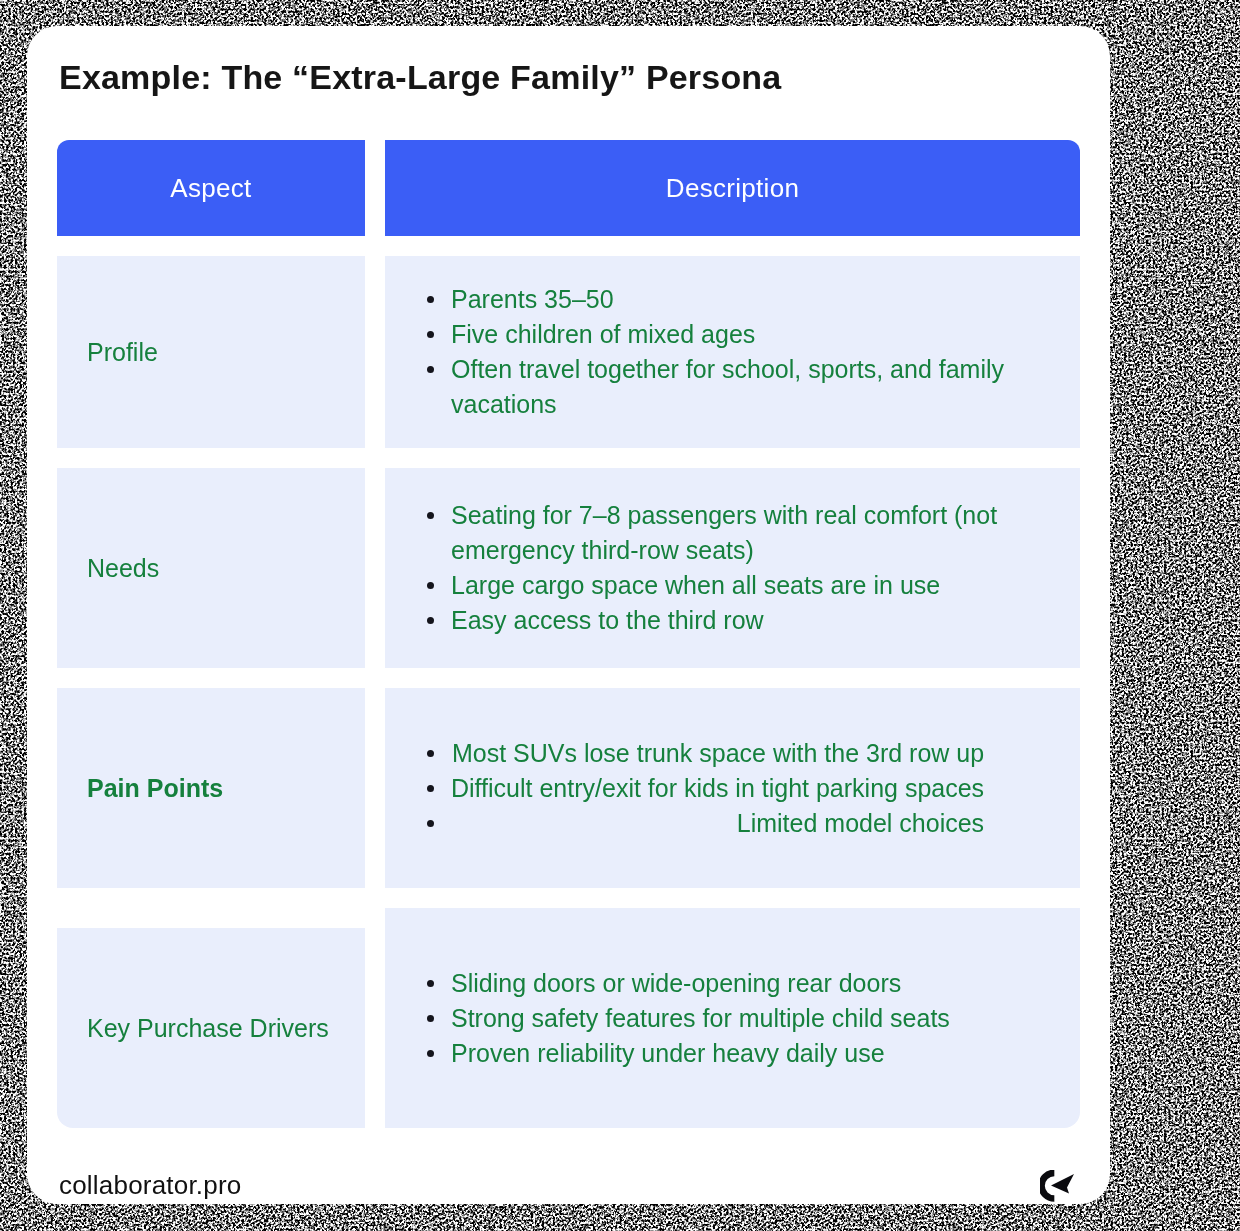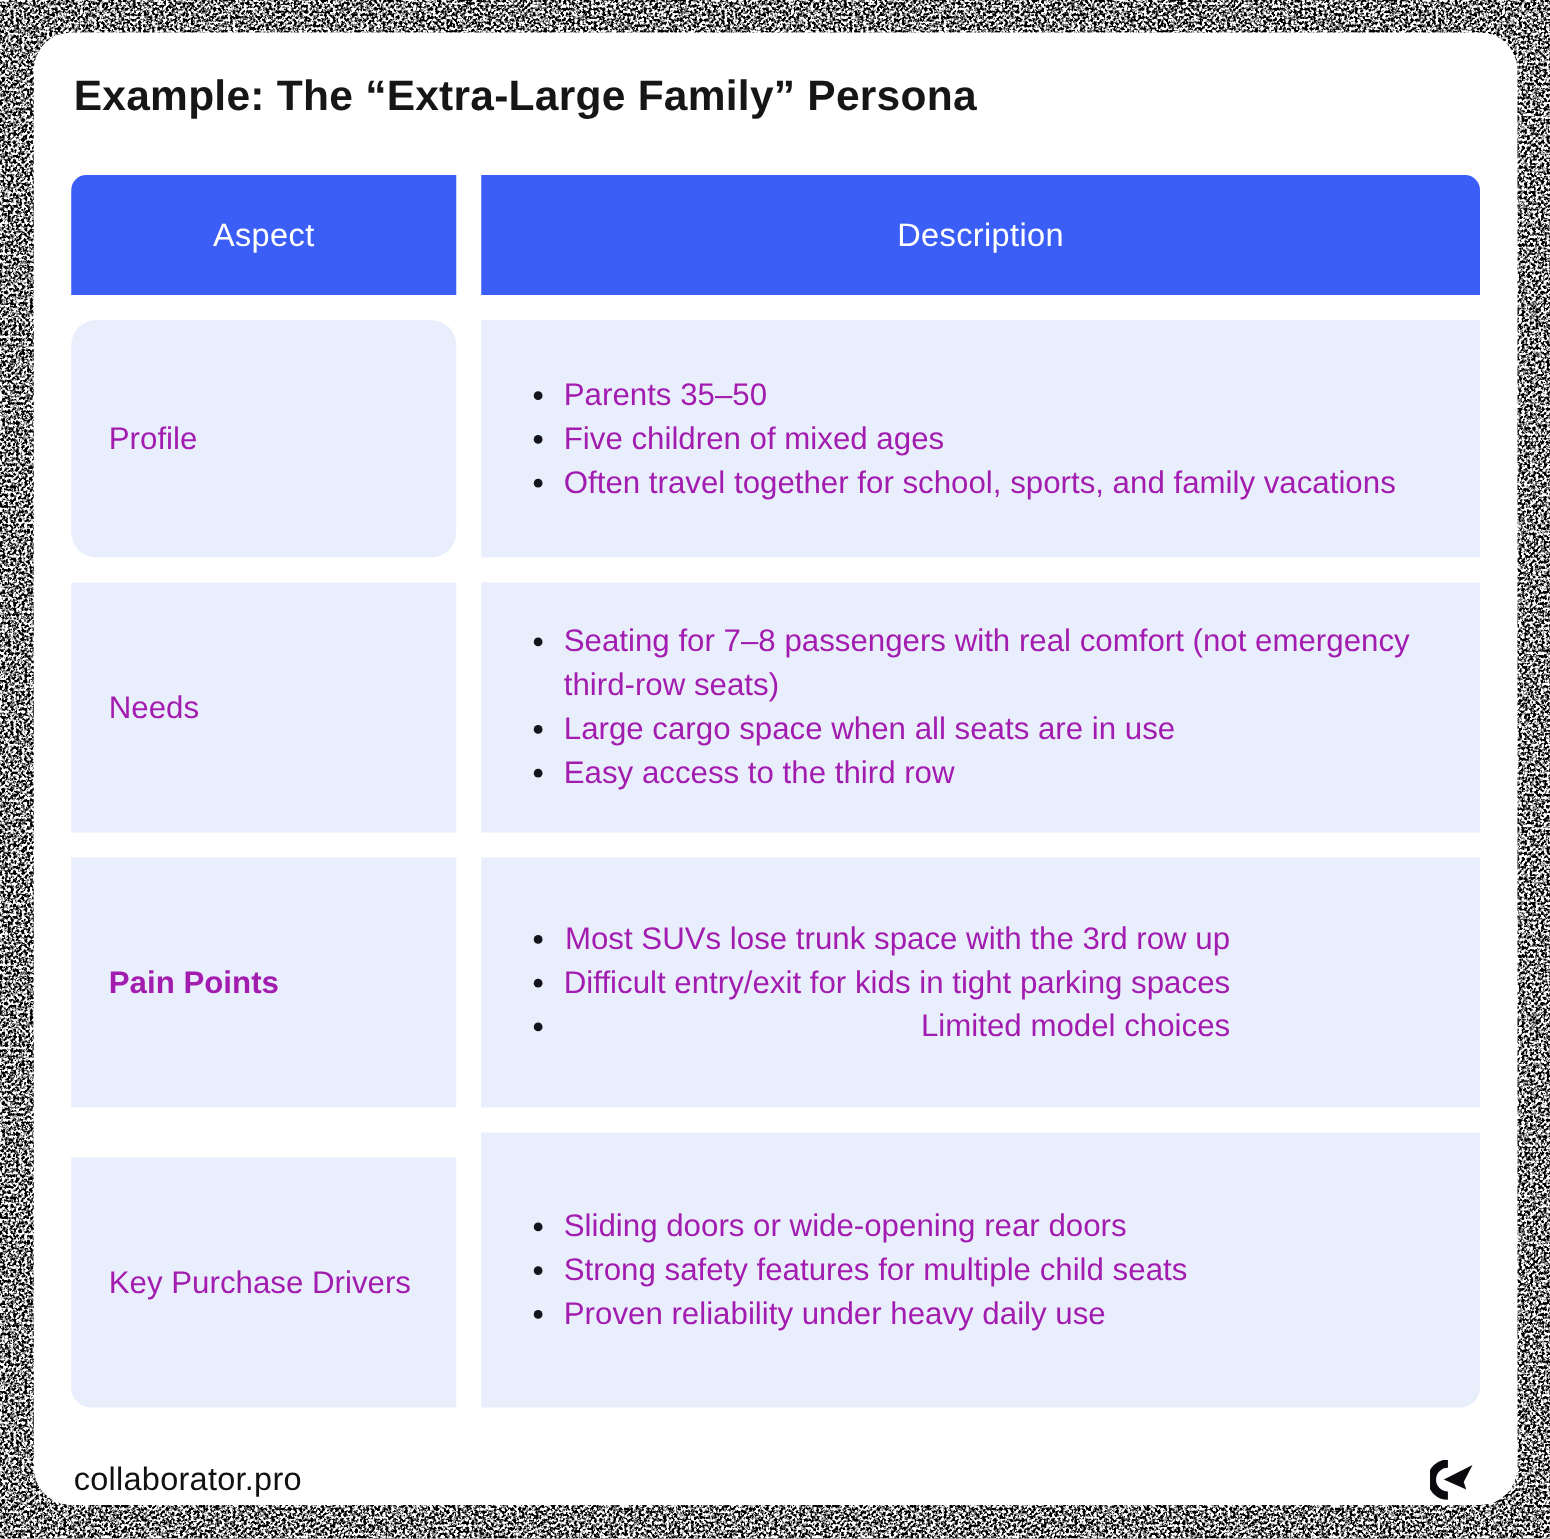--- a/index.html
+++ b/index.html
@@ -6,21 +6,21 @@
     margin: 0;
     padding: 0;
     width: 1240px;
     height: 1231px;
     overflow: hidden;
     font-family: "Liberation Sans", sans-serif;
     background: #ffffff;
   }
   .stage {
     position: relative;
-    width: 1240px;
+    width: 1136px;
     height: 1231px;
   }
   .grunge-frame {
     position: absolute;
     left: 0; top: 0;
     width: 1240px;
     height: 1231px;
     display: block;
   }
   .card {
@@ -60,21 +60,21 @@
     align-items: center;
     justify-content: center;
     font-size: 26px;
     font-weight: 500;
     letter-spacing: 0.3px;
   }
   .th-left  { border-radius: 12px 0 0 0; }
   .th-right { border-radius: 0 12px 0 0; }
   .td {
     background: #E9EEFC;
-    color: #a21caf;
+    color: #15803d;
   }
   .aspect-cell {
     display: flex;
     align-items: center;
     padding: 20px 22px 20px 30px;
     font-size: 25px;
     font-weight: 500;
     line-height: 1.24;
   }
   .desc-cell {
@@ -142,21 +142,21 @@
   </svg>
 
   <div class="card">
 
     <h1 class="page-title">Example: The “Extra-Large Family” Persona</h1>
 
     <div class="persona-table">
       <div class="cell th th-left">Aspect</div>
       <div class="cell th th-right">Description</div>
 
-    <div class="cell td aspect-cell" style="min-height: 190px; border-radius: 20px;">
+    <div class="cell td aspect-cell" style="min-height: 190px;">
     <span>Profile</span>
   </div>
         <div class="cell td desc-cell" style="min-height: 190px;">
     <ul class="bullet-list">
             <li>Parents 35–50</li>
             <li>Five children of mixed ages</li>
             <li>Often travel together for school, sports, and family vacations</li>
           </ul>
   </div>
         <div class="cell td aspect-cell" style="min-height: 200px;">

